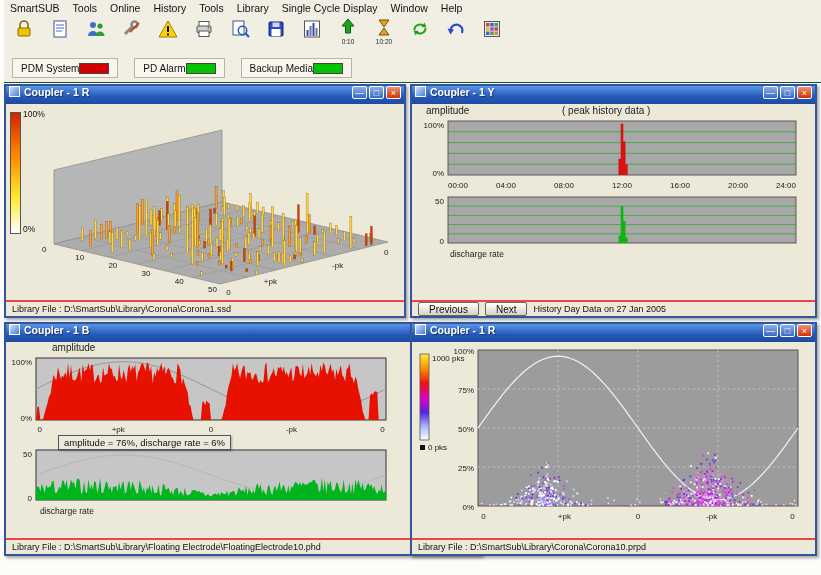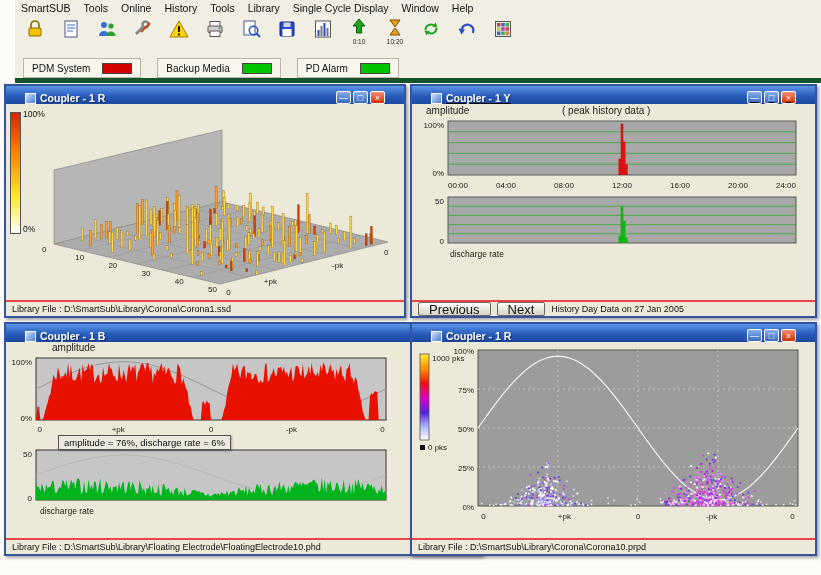--- a/index.html
+++ b/index.html
@@ -1,41 +1,41 @@
 <!DOCTYPE html>
 <html><head>
 <meta charset="utf-8">
 <style>
 *{margin:0;padding:0;box-sizing:border-box;}
 html,body{width:821px;height:575px;}
 body{position:relative;font-family:"Liberation Sans",sans-serif;background:#fdfcf8;overflow:hidden;}
-.topbar{position:absolute;left:15px;top:0;right:0;height:83px;background:#f1eee3;border-bottom:5px solid #14532d;}
+.topbar{position:absolute;left:4px;top:0;right:0;height:83px;background:#f1eee3;border-bottom:1px solid #14532d;}
 .menubar{display:flex;gap:13px;padding:2px 6px;font-size:10.5px;color:#111;height:16px;align-items:center;}
 .menubar span{cursor:default;white-space:nowrap;}
 .toolbar{display:flex;align-items:flex-start;gap:6px;padding:1px 5px;height:40px;}
 .tool{width:30px;height:36px;display:flex;flex-direction:column;align-items:center;border:1px solid transparent;border-radius:2px;cursor:default;}
 .tool .sub{font-size:6.5px;color:#222;line-height:7px;}
 .indicators{display:flex;gap:16px;padding:2px 8px;align-items:center;height:24px;}
-.ind-group{display:flex;align-items:center;gap:12px;border:1px solid #b9b5a6;background:#f7f5ec;padding:2px 8px;font-size:10px;color:#111;height:20px;}
+.ind-group{display:flex;align-items:center;gap:0;border:1px solid #b9b5a6;background:#f7f5ec;padding:2px 8px;font-size:10px;color:#111;height:20px;}
 .led{width:30px;height:11px;border:1px solid #444;display:inline-block;}
 .window{position:absolute;border:2px solid #33559e;background:#ece9d8;box-shadow:2px 2px 3px rgba(0,0,0,0.35);}
-.titlebar{height:18px;background:linear-gradient(#5a96e8,#2558b8 60%,#1e4aa0);display:flex;align-items:flex-end;padding:0 19px;color:#fff;}
+.titlebar{height:18px;background:linear-gradient(#5a96e8,#2558b8 60%,#1e4aa0);display:flex;align-items:flex-start;padding:0 3px;color:#fff;}
 .win-ico{width:11px;height:11px;background:linear-gradient(135deg,#cfe0ff,#4a7fd0);border:1px solid #fff;margin-right:4px;flex:none;}
 .win-title{font-size:10.5px;font-weight:bold;flex:1;white-space:nowrap;overflow:hidden;text-shadow:1px 1px 1px rgba(0,0,0,.45);}
 .winbtns{display:flex;gap:2px;flex:none;}
 .tbb{width:15px;height:13px;font-size:9px;line-height:12px;text-align:center;color:#fff;border:1px solid #fff;border-radius:2px;background:linear-gradient(#89b0ea,#3a68c0);cursor:default;}
 .tbb.close{background:linear-gradient(#f09078,#d33000);}
 .win-content{position:absolute;left:0;right:0;top:18px;bottom:16px;background:#ece9d8;overflow:hidden;}
 .win-content svg{position:absolute;}
 .win-status{position:absolute;left:0;right:0;bottom:0;height:16px;background:#ece9d8;border-top:2px solid #ef4444;font-size:9px;color:#111;display:flex;align-items:center;padding:0 6px;gap:6px;white-space:nowrap;overflow:hidden;}
 .colorbar{position:absolute;width:11px;border:1px solid #555;}
 .cb1{left:4px;top:8px;height:122px;background:linear-gradient(#d42200,#ff8800 35%,#ffe92a 70%,#ffffff);}
 .cb-lab{position:absolute;font-size:8.5px;color:#111;}
 .hdr{position:absolute;font-size:10px;color:#222;white-space:nowrap;}
-.xp-btn{font-size:13px;height:14px;line-height:11px;padding:0 10px;border:1px solid #666;border-radius:2px;background:linear-gradient(#ffffff,#d6d2c2);color:#111;}
+.xp-btn{font-size:10px;height:14px;line-height:11px;padding:0 10px;border:1px solid #666;border-radius:2px;background:linear-gradient(#ffffff,#d6d2c2);color:#111;}
 .tooltip{position:absolute;font-size:9.5px;background:#ebe9dd;border:1px solid #555;padding:0 5px;line-height:13px;color:#111;box-shadow:1px 1px 2px rgba(0,0,0,.3);white-space:nowrap;}
 </style>
 </head>
 <body>
 
 <div class="topbar">
   <div class="menubar">
     <span>SmartSUB</span>
     <span>Tools</span>
     <span>Online</span>
@@ -155,25 +155,25 @@
           <rect x="13.5" y="13.5" width="3.5" height="3.5" fill="#cc8844"></rect>
         </svg>
       </div>
   </div>
   <div class="indicators">
     <div class="ind-group">
       <span>PDM System</span>
       <span class="led" style="background: rgb(212, 0, 0);"></span>
     </div>
     <div class="ind-group">
-      <span>Backup Media</span>
+      <span>PD Alarm</span>
       <span class="led" style="background: rgb(0, 196, 0);"></span>
     </div>
     <div class="ind-group">
-      <span>PD Alarm</span>
+      <span>Backup Media</span>
       <span class="led" style="background: rgb(0, 196, 0);"></span>
     </div>
   </div>
 </div>
 
 <div class="window" style="left:4px;top:84px;width:402px;height:234px;">
   <div class="titlebar">
     <span class="win-ico"></span>
     <span class="win-title">Coupler - 1 R</span>
     <span class="winbtns">
@@ -383,21 +383,21 @@
         <text x="246.4" y="180.4" font-size="8" text-anchor="middle" fill="#1a1a1a" font-family="Liberation Sans, sans-serif">+pk</text>
         <text x="313.6" y="163.6" font-size="8" text-anchor="middle" fill="#1a1a1a" font-family="Liberation Sans, sans-serif">-pk</text>
         <text x="362.32" y="151.42000000000002" font-size="8" text-anchor="middle" fill="#1a1a1a" font-family="Liberation Sans, sans-serif">0</text>
       </svg>
   </div>
   <div class="win-status">
     <span>Library File : D:\SmartSub\Library\Corona\Corona1.ssd</span>
   </div>
 </div>
 
-<div class="window" style="left:410px;top:84px;width:407px;height:234px;text-decoration:underline;">
+<div class="window" style="left:410px;top:84px;width:407px;height:234px;">
   <div class="titlebar">
     <span class="win-ico"></span>
     <span class="win-title">Coupler - 1 Y</span>
     <span class="winbtns">
       <span class="tbb">—</span>
       <span class="tbb">□</span>
       <span class="tbb close">×</span>
     </span>
   </div>
   <div class="win-content">

